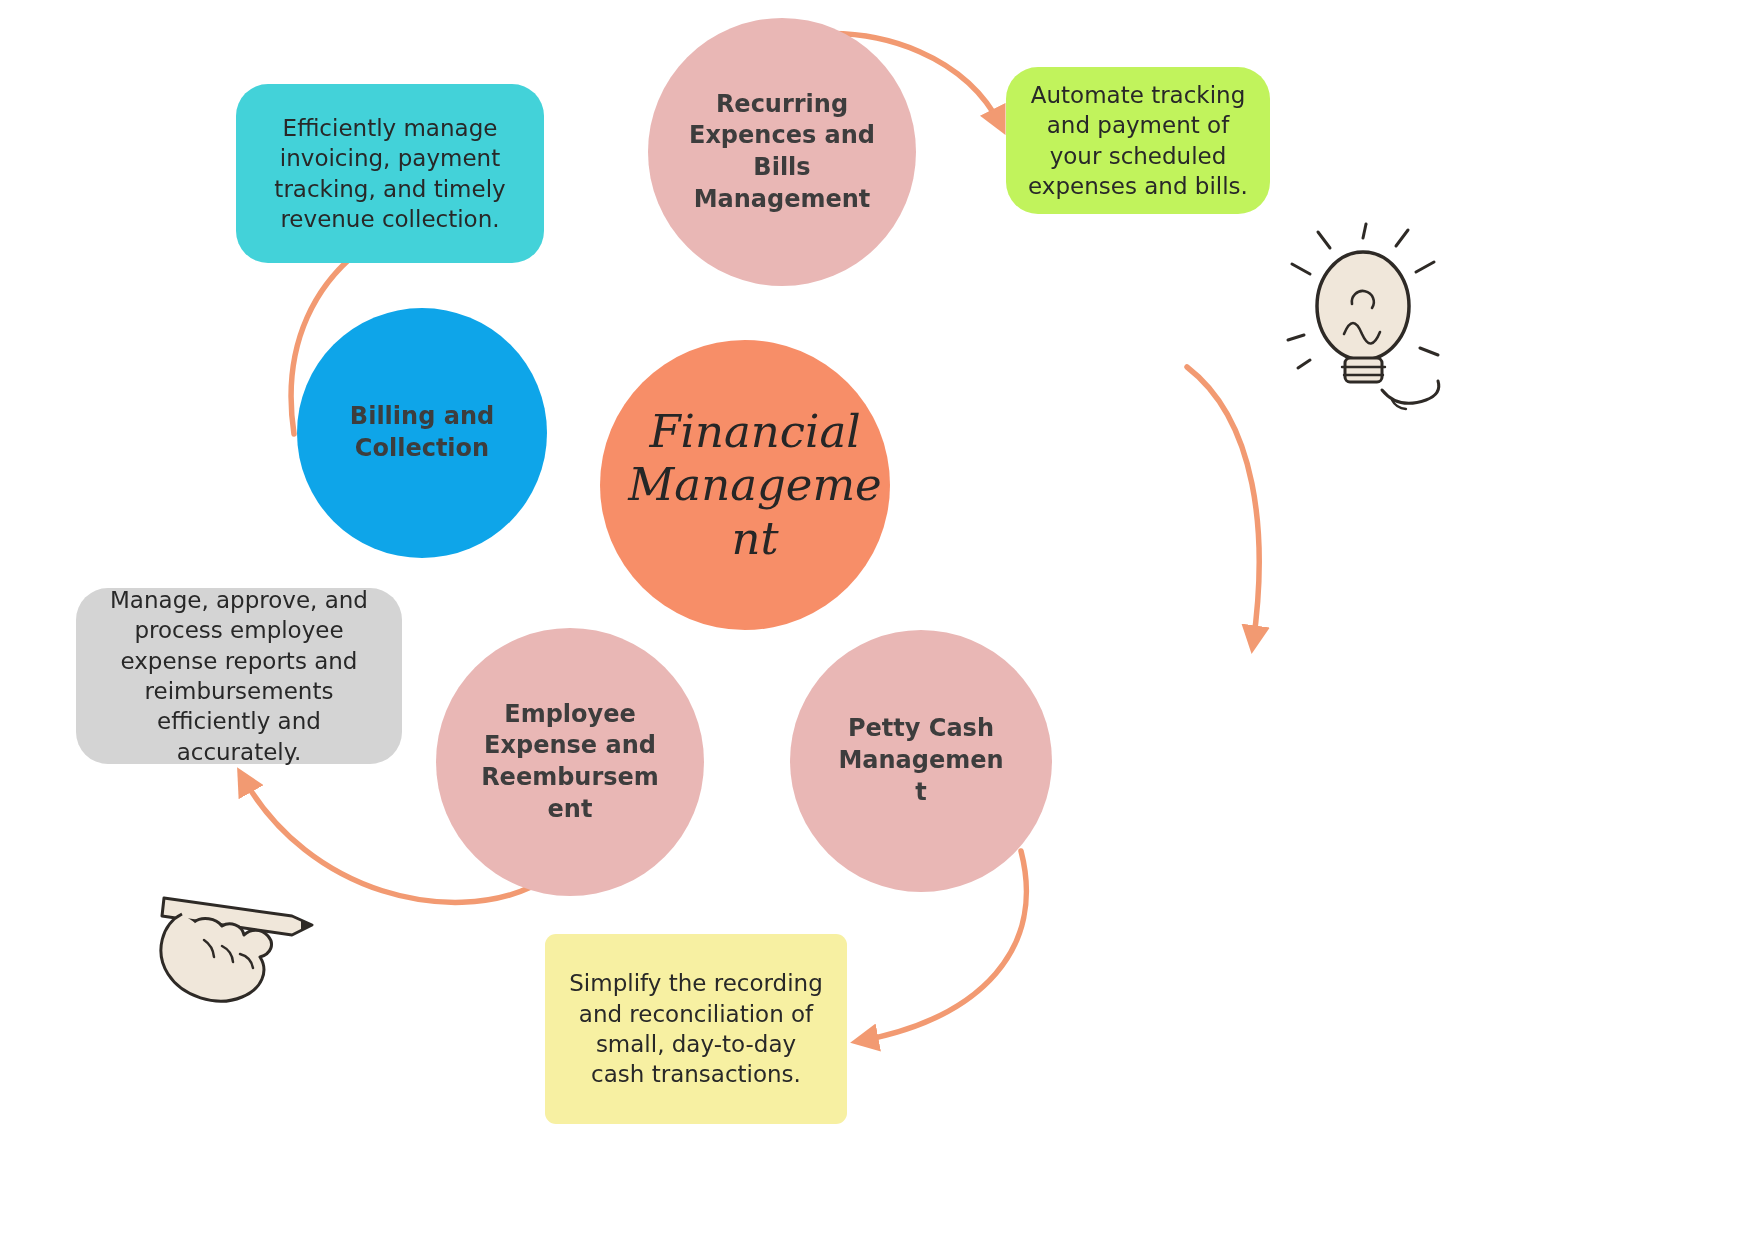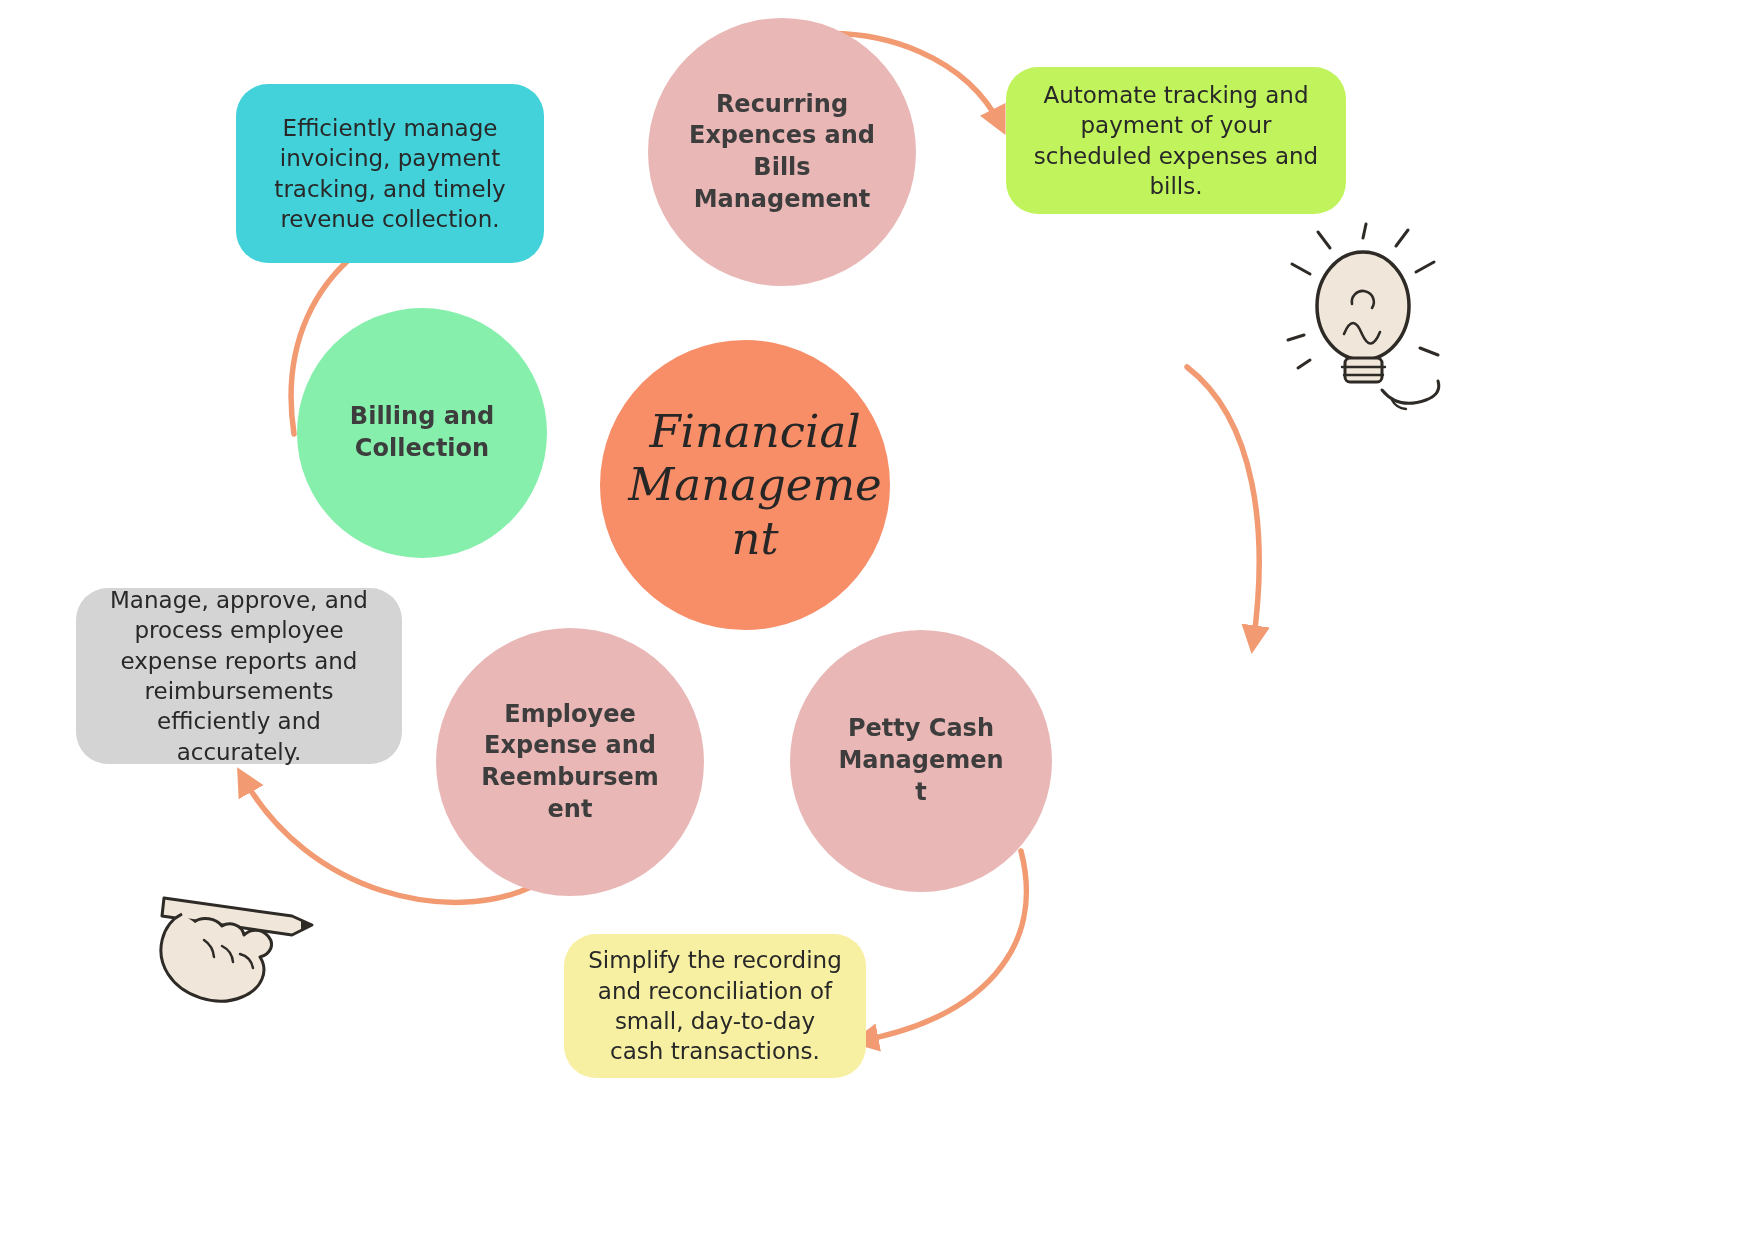--- a/index.html
+++ b/index.html
@@ -67,24 +67,24 @@
     padding: 16px 22px;
     z-index: 2;
   }
   .callout .text {
     font-size: 23px;
     font-weight: 500;
     line-height: 1.32;
     color: #282828;
   }
   .c-billing  { left: 236px;  top: 84px;  width: 308px; height: 179px; }
-  .c-recurring{ left: 1006px; top: 67px;  width: 340px; height: 147px; }
+  .c-recurring{ left: 1006px; top: 67px;  width: 264px; height: 147px; }
   .c-employee { left: 76px;   top: 588px; width: 326px; height: 176px; }
   .c-advance  { left: 1100px; top: 654px; width: 320px; height: 204px; }
-  .c-petty    { left: 564px;  top: 934px; width: 302px; height: 144px; }
+  .c-petty    { left: 545px;  top: 934px; width: 302px; height: 190px; border-radius: 11px; }
 </style>
 </head>
 <body>
 
 <div class="canvas">
 
   <svg class="layer arrows-layer" viewBox="0 0 1748 1240">
     <defs>
       <marker id="arrowhead" viewBox="0 0 10 10" refX="6.5" refY="5" markerWidth="5.2" markerHeight="5.2" orient="auto-start-reverse">
         <path d="M0,0 L10,5 L0,10 z" fill="#f29a72"></path>
@@ -129,21 +129,21 @@
   </svg>
 
   <div class="node n-center" style="background-color: rgb(247, 142, 104);">
     <span class="label">Financial Management</span>
   </div>
 
   <div class="node n-recurring" style="background-color: rgb(233, 183, 181);">
     <span class="label">Recurring Expences and Bills Management</span>
   </div>
 
-  <div class="node n-billing" style="background-color: #86efac;">
+  <div class="node n-billing" style="background-color: #0ea5e9;">
     <span class="label">Billing and Collection</span>
   </div>
 
 
   <div class="node n-employee" style="background-color: rgb(233, 183, 181);">
     <span class="label">Employee Expense and Reembursement</span>
   </div>
 
   <div class="node n-petty" style="background-color: rgb(233, 183, 181);">
     <span class="label">Petty Cash Management</span>

